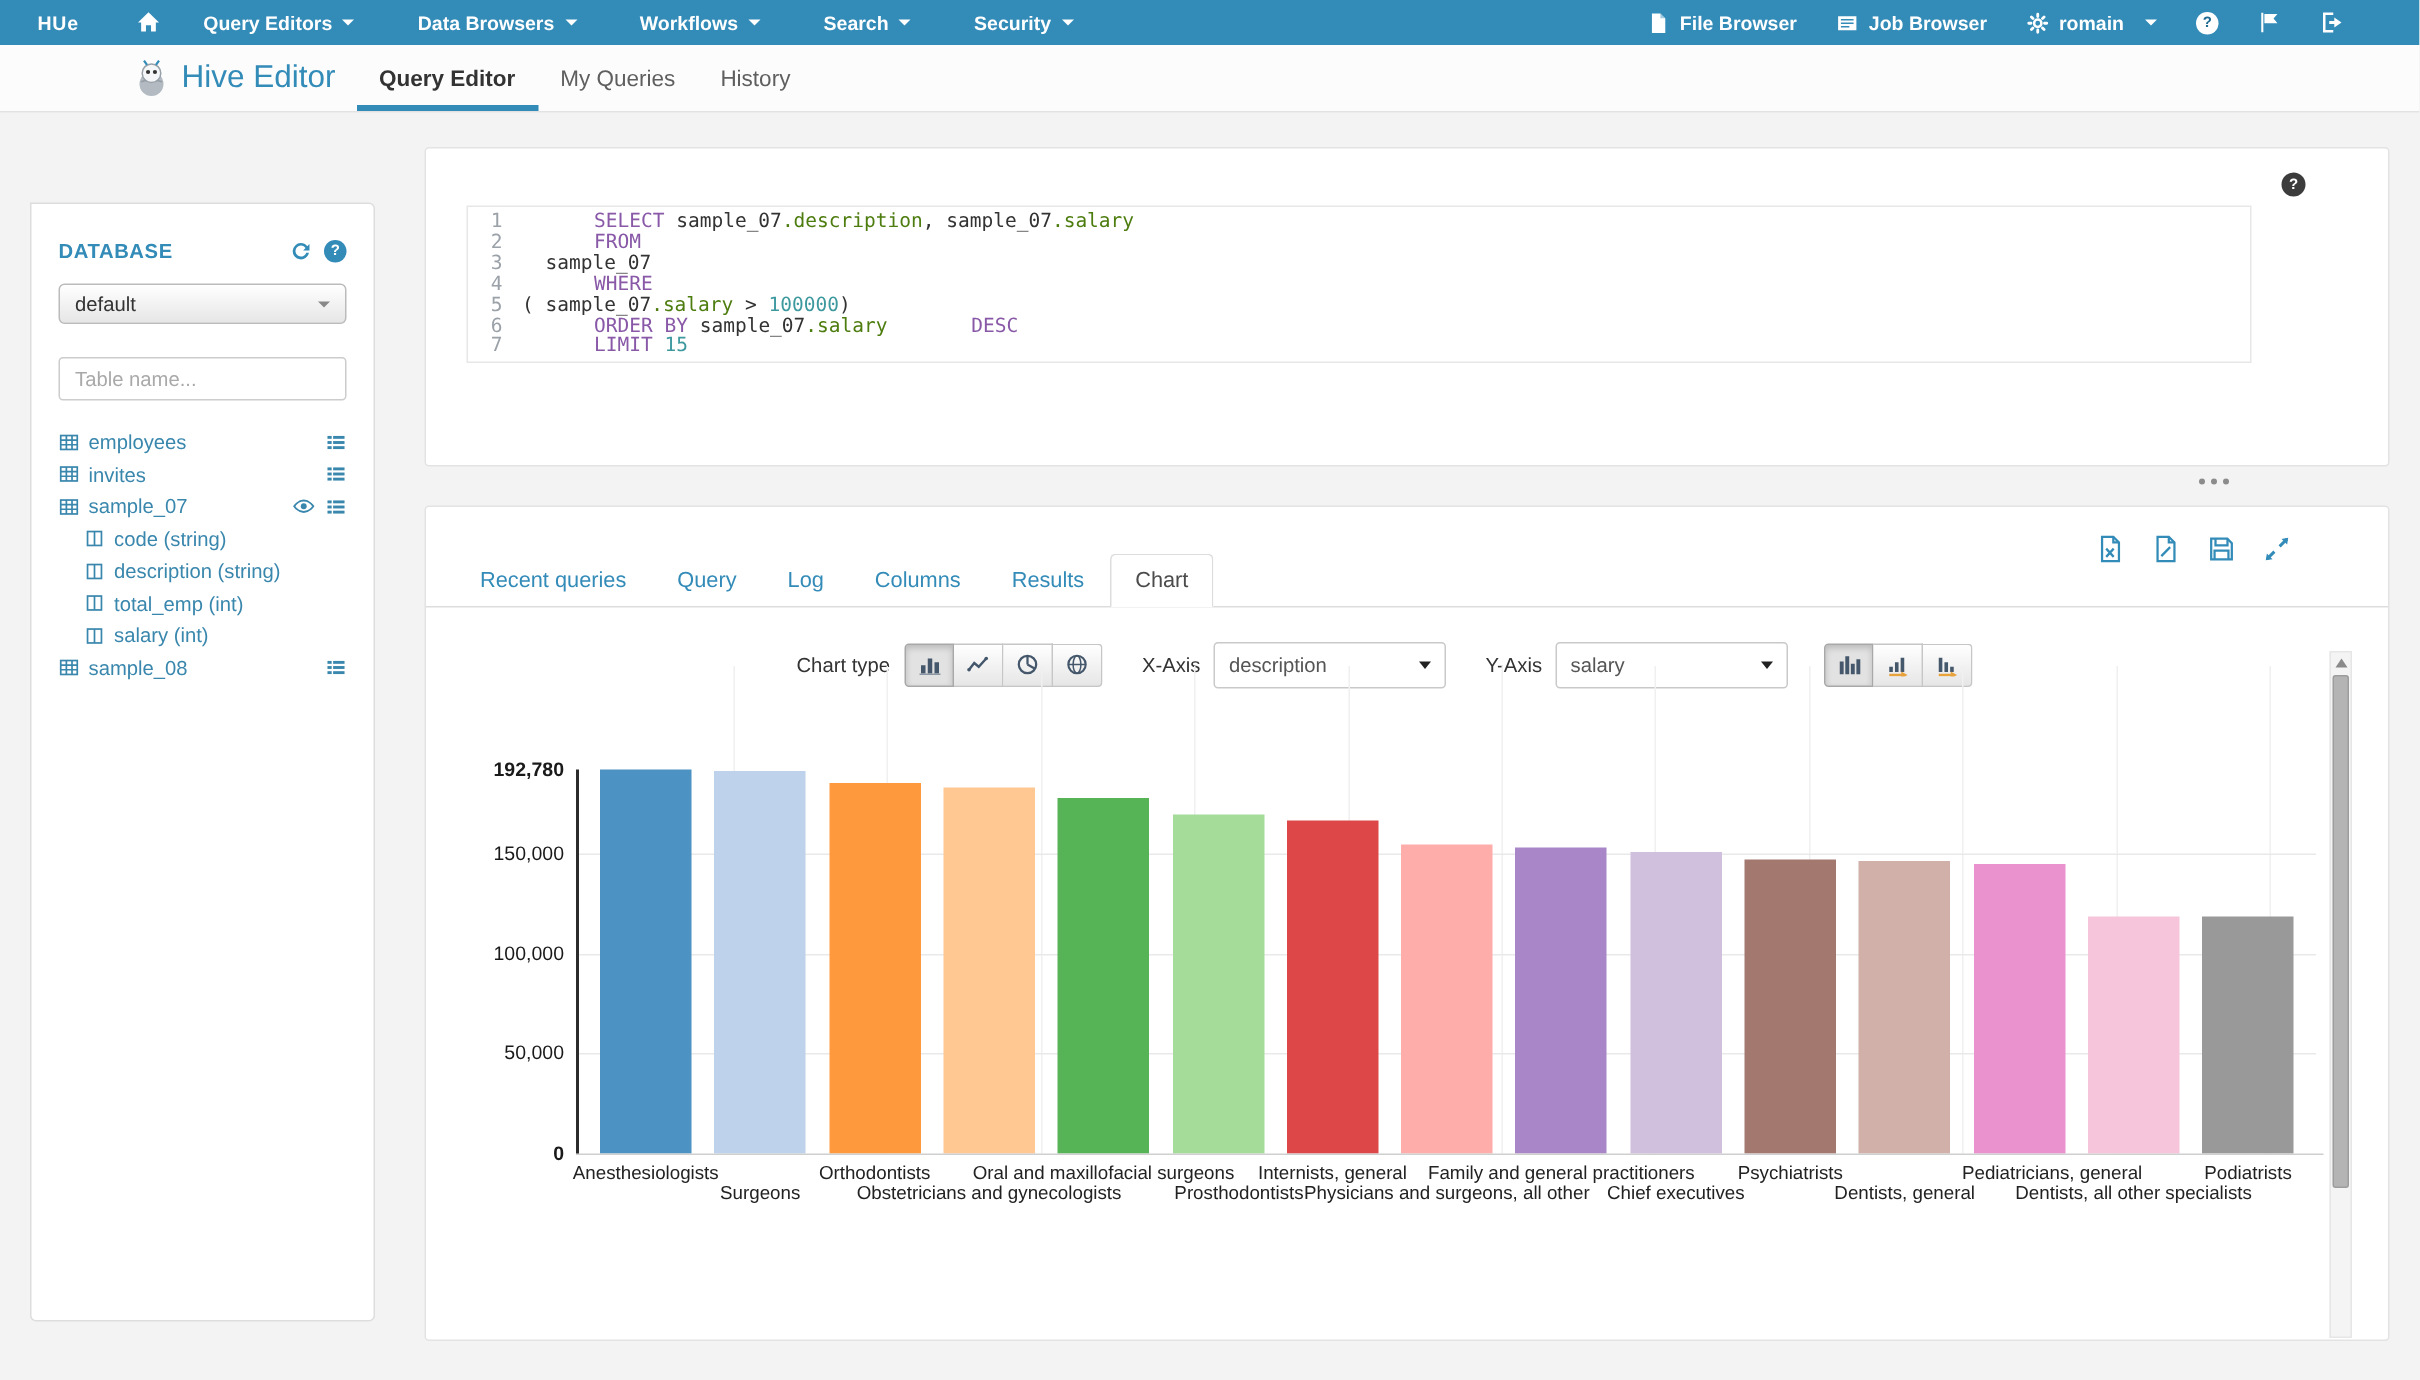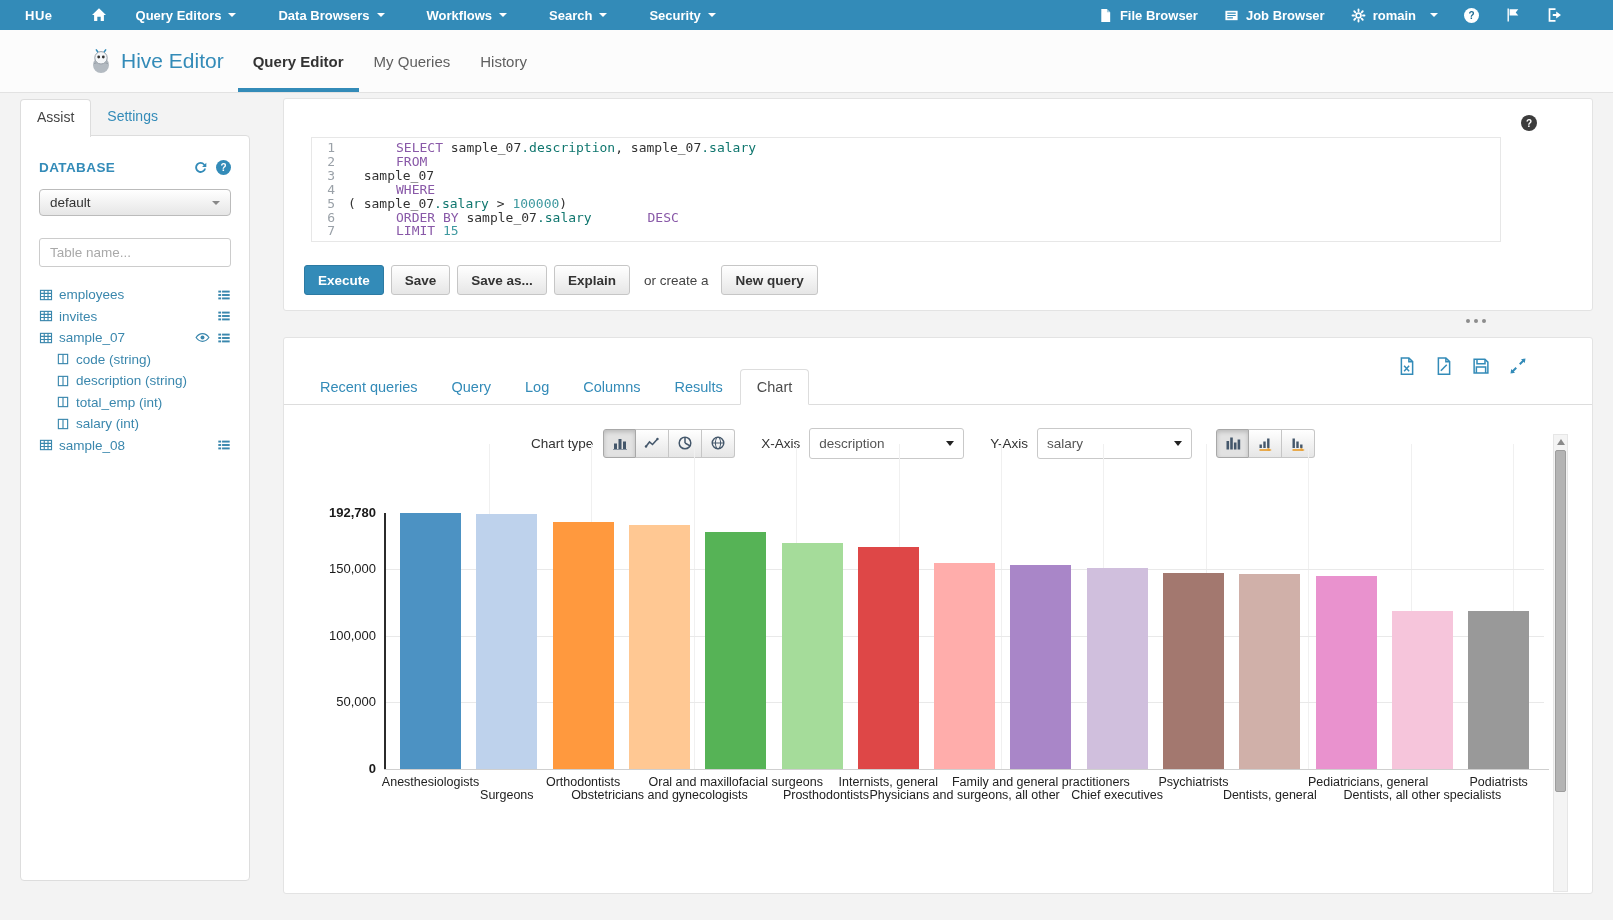--- a/index.html
+++ b/index.html
@@ -17,21 +17,21 @@
   .nav-right .nav-item { padding:0; gap:7px; }
   .icw { display:inline-block; }
   .icw svg { width:100%; height:100%; display:block; }
   .i14 { width:14px; height:14px; } .i15 { width:15px; height:15px; } .i16 { width:16px; height:16px; } .i20 { width:20px; height:20px; }
   .q-badge { display:inline-flex; align-items:center; justify-content:center; width:15px; height:15px; border-radius:50%; font-size:10px; font-weight:bold; cursor:pointer; }
   .q-badge.on-blue { background:#fff; color:#1f6b92; }
   .q-badge.blue { background:#338bb8; color:#fff; }
   .q-badge.dark { background:#3c3c3c; color:#fff; width:16px; height:16px; }
 
   
-  .subheader { position:absolute; left:0; top:30px; width:100%; height:63px; background:#fcfcfc; border-bottom:1px solid #e2e2e2; display:flex; align-items:center; }
+  .subheader { position:absolute; left:0; top:30px; width:100%; height:45px; background:#fcfcfc; border-bottom:1px solid #e2e2e2; display:flex; align-items:center; }
   .bee { margin-left:88px; width:26px; height:26px; cursor:pointer; }
   .app-title { margin-left:7px; font-size:21px; color:#338bb8; cursor:pointer; white-space:nowrap; }
   .sub-tabs { display:flex; margin-left:14px; height:100%; }
   .sub-tab { display:flex; align-items:center; padding:0 15px; font-size:15px; color:#5f5f5f; cursor:pointer; border-bottom:4px solid transparent; padding-top:4px; white-space:nowrap; }
   .sub-tab.active { color:#333; font-weight:bold; border-bottom-color:#338bb8; }
 
   
   .sidebar { position:absolute; left:20px; top:99px; width:230px; height:782px; }
   .side-tabs { display:flex; height:37px; position:relative; z-index:2; }
   .side-tab { padding:9px 16px 8px; font-size:14px; cursor:pointer; }
@@ -53,21 +53,21 @@
 
   
   .card { position:absolute; background:#fff; border:1px solid #e3e3e3; border-radius:3px; }
   .editor-card { left:283px; top:98px; width:1310px; height:213px; }
   .results-card { left:283px; top:337px; width:1310px; height:557px; }
 
   
   .ace { position:absolute; left:27px; top:38px; width:1190px; height:105px; border:1px solid #e7e7e7; display:flex; font-family:"DejaVu Sans Mono","Liberation Mono",monospace; font-size:13px; line-height:13.9px; padding-top:3px; overflow:hidden; cursor:text; }
   .gutter { width:30px; text-align:right; padding-right:7px; color:#9aa1a8; }
   .code { padding-left:6px; white-space:pre; color:#333; }
-  .kw { color:#8959a8;margin-left:48px; } .col { color:#0f766e; } .num { color:#3e999f; } .pl { color:#333; }
+  .kw { color:#8959a8;margin-left:48px; } .col { color:#4d7c0f; } .num { color:#3e999f; } .pl { color:#333; }
   .btn-row { position:absolute; left:20px; top:166px; display:flex; align-items:center; }
   .btn { height:30px; padding:0 13px; border:1px solid #c6c6c6; border-radius:3px; background:linear-gradient(#ffffff,#e6e6e6); font-size:13.5px; font-weight:bold; color:#333; cursor:pointer; font-family:"Liberation Sans",sans-serif; margin-right:7px; }
   .btn.primary { background:#338bb8; border-color:#2c7aa3; color:#fff; }
   .or-text { font-size:13.5px; color:#444; margin:0 13px 0 7px; }
 
   
   .dots { position:absolute; left:1466px; top:319px; display:flex; gap:4px; cursor:row-resize; }
   .dots i { width:4px; height:4px; border-radius:50%; background:#8c8c8c; }
 
   
@@ -196,24 +196,20 @@
     </span>
   <div class="app-title">Hive Editor</div>
   <div class="sub-tabs" id="sub-tabs">
       <div class="sub-tab active">Query Editor</div>
       <div class="sub-tab">My Queries</div>
       <div class="sub-tab">History</div>
     </div>
 </div>
 
 <div class="sidebar">
-  <div class="side-tabs">
-    <div class="side-tab active">Assist</div>
-    <div class="side-tab link">Settings</div>
-  </div>
   <div class="side-panel">
     <div class="db-head">
       <span class="db-label">DATABASE</span>
       <span class="db-icons">
         <span class="icw i15">
             <svg viewBox="0 0 16 16">
               <path fill="currentColor" d="M8 2.2a5.8 5.8 0 0 1 4.6 2.3l1.6-1.6v4.5H9.7l1.7-1.7A3.9 3.9 0 1 0 11.9 9h1.9A5.8 5.8 0 1 1 8 2.2z"></path>
             </svg>
           </span>
         <span class="q-badge blue">?</span>
@@ -385,28 +381,20 @@
     <div class="gutter" id="gutter">
         <div>1</div>
         <div>2</div>
         <div>3</div>
         <div>4</div>
         <div>5</div>
         <div>6</div>
         <div>7</div>
       </div>
     <div class="code" id="code"><div><span class="kw">SELECT</span><span class="pl"> sample_07</span><span class="col">.description</span><span class="pl">, sample_07</span><span class="col">.salary</span></div><div><span class="kw">FROM</span></div><div><span class="pl">  sample_07</span></div><div><span class="kw">WHERE</span></div><div><span class="pl">( sample_07</span><span class="col">.salary</span><span class="pl"> &gt; </span><span class="num">100000</span><span class="pl">)</span></div><div><span class="kw">ORDER BY</span><span class="pl"> sample_07</span><span class="col">.salary</span><span class="kw"> DESC</span></div><div><span class="kw">LIMIT</span><span class="num"> 15</span></div></div>
-  </div>
-  <div class="btn-row">
-    <button class="btn primary">Execute</button>
-    <button class="btn">Save</button>
-    <button class="btn">Save as...</button>
-    <button class="btn">Explain</button>
-    <span class="or-text">or create a</span>
-    <button class="btn">New query</button>
   </div>
 </div>
 
 <div class="dots">
     <i></i>
     <i></i>
     <i></i>
   </div>
 
 <div class="card results-card">

